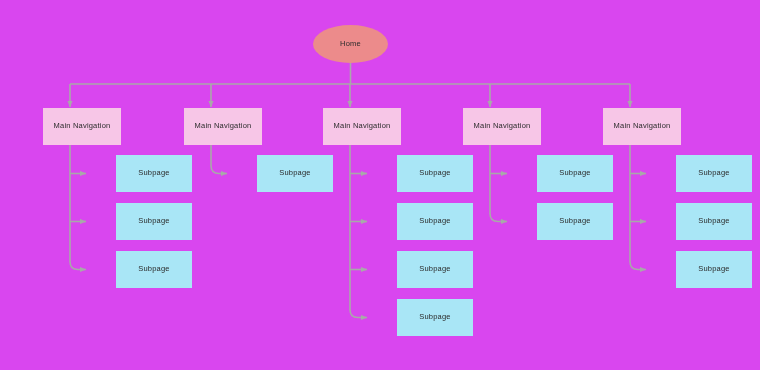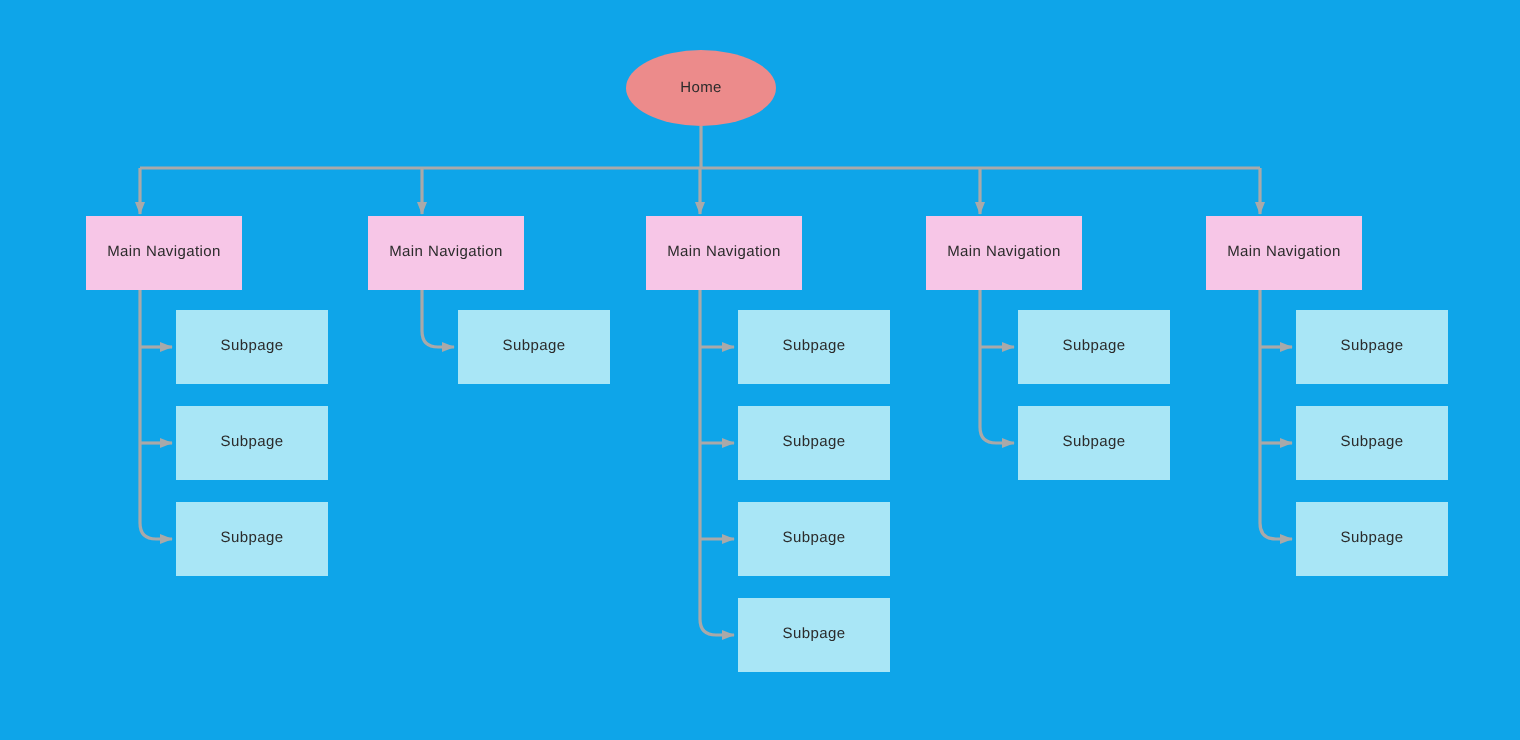--- a/index.html
+++ b/index.html
@@ -10,21 +10,21 @@
   body {
     width: 760px;
     height: 370px;
     overflow: hidden;
     font-family: "Liberation Sans", sans-serif;
   }
   #canvas {
     position: relative;
     width: 760px;
     height: 370px;
-    background: #0ea5e9;
+    background: #d946ef;
   }
   #wires {
     position: absolute;
     left: 0;
     top: 0;
     width: 760px;
     height: 370px;
     pointer-events: none;
   }
   .node {
@@ -42,20 +42,21 @@
   .node-home {
     border-radius: 50%;
     font-size: 7.5px;
   }
   .node-main {
     font-size: 7.5px;
     margin-left: 12px;
   }
   .node-sub {
     font-size: 7.5px;
+    margin-left: 28px;
   }
 </style>
 </head>
 <body>
 
 <div id="canvas">
 
   <svg id="wires" viewBox="0 0 760 370" width="760" height="370" xmlns="http://www.w3.org/2000/svg">
     <defs>
       <marker id="arrow" markerWidth="7" markerHeight="7" refX="6.2" refY="3" orient="auto" markerUnits="userSpaceOnUse">

